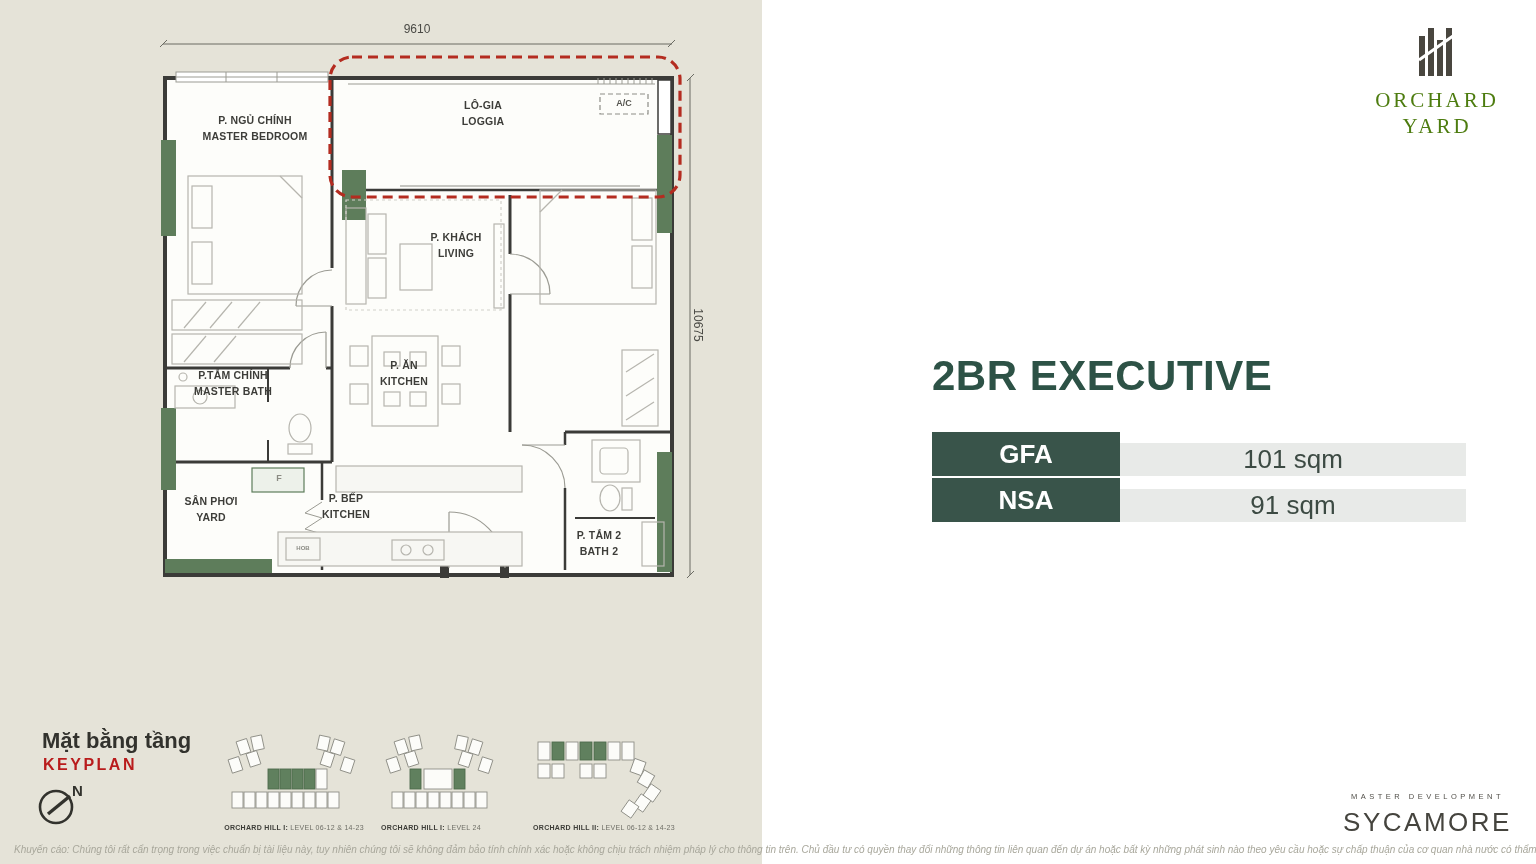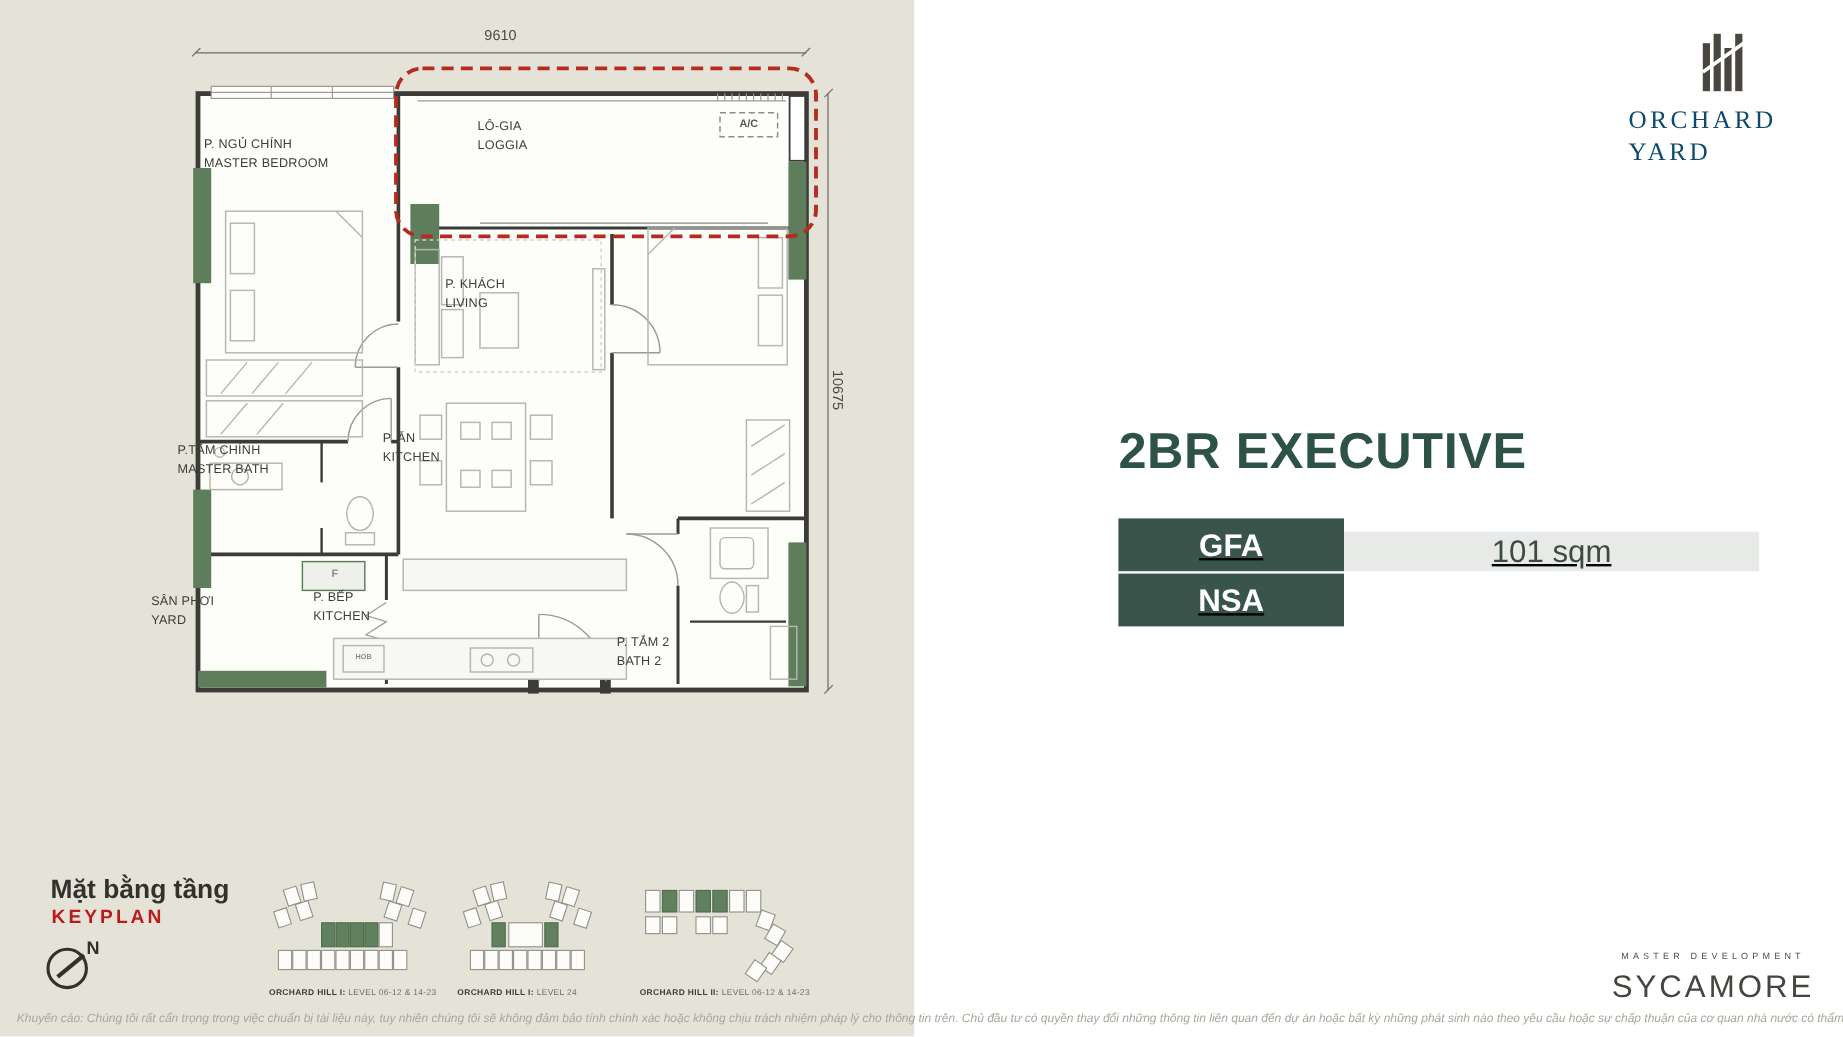--- a/index.html
+++ b/index.html
@@ -1,38 +1,38 @@
 <!DOCTYPE html>
 <html><head>
 <meta charset="utf-8">
 <style>
   html,body{margin:0;padding:0;background:#ffffff;}
   .stage{position:relative;width:1536px;height:864px;overflow:hidden;
          font-family:"Liberation Sans",sans-serif;background:#ffffff;padding-left:40px;}
   .panel-left{position:absolute;left:0;top:0;width:762px;height:864px;background:#e5e3d8;}
   .panel-right{position:absolute;left:762px;top:0;width:774px;height:864px;background:#ffffff;}
   svg{position:absolute;left:0;top:0;}
-  .room-label{position:absolute;width:170px;
-              font-weight:normal;font-size:10.5px;line-height:16px;color:#3d3d39;letter-spacing:.2px;}
+  .room-label{position:absolute;width:170px;text-align:center;
+              font-weight:bold;font-size:10.5px;line-height:16px;color:#3d3d39;letter-spacing:.2px;}
   .room-label span{display:block;}
   .tiny-label{position:absolute;font-weight:bold;color:#55554f;text-align:center;}
   .dim-label{position:absolute;font-size:12px;color:#4a4a45;text-align:center;width:100px;}
   .kp-title-vi{position:absolute;left:42px;top:728px;font-size:22px;font-weight:bold;color:#32322d;}
   .kp-title-en{position:absolute;left:43px;top:756px;font-size:16px;font-weight:bold;
                letter-spacing:2.5px;color:#b91c1c;}
   .kp-north{position:absolute;left:72px;top:782px;font-size:15px;font-weight:bold;color:#32322d;}
   .kp-label{position:absolute;top:824px;width:240px;text-align:center;font-size:7px;
             letter-spacing:.3px;color:#6e6e66;}
   .kp-label b{color:#3d3d38;}
-  .brand{position:absolute;left:1357px;top:26px;width:160px;color:#0c4a6e;}
+  .brand{position:absolute;left:1357px;top:26px;width:160px;text-align:center;color:#4d7c0f;}
   .brand .l1{font-family:"Liberation Serif",serif;font-size:21px;letter-spacing:3px;margin-top:58px;}
   .brand .l2{font-family:"Liberation Serif",serif;font-size:21px;letter-spacing:3px;margin-top:1px;}
   .unit-title{position:absolute;left:932px;top:352px;width:443px;text-align:left;
               font-size:42px;font-weight:800;letter-spacing:.5px;color:#2d5246;}
-  .spec-table{position:absolute;left:932px;top:432px;width:534px;text-decoration:underline;}
+  .spec-table{position:absolute;left:932px;top:432px;width:534px;}
   .spec-row{display:flex;height:44px;margin-bottom:2px;}
   .spec-label{width:188px;background:#39544a;color:#ffffff;font-weight:bold;font-size:26px;
               display:flex;align-items:center;justify-content:center;}
   .spec-value{flex:1;background:#e8eae8;color:#3c4a43;font-size:26px;
               display:flex;align-items:center;justify-content:center;margin-top:11px;}
   .developer{position:absolute;left:1335px;top:792px;width:185px;text-align:center;color:#45443e;}
   .developer .tag{font-size:7.5px;letter-spacing:3.5px;color:#514f49;}
   .developer .name{font-size:26px;letter-spacing:2.5px;margin-top:6px;font-weight:400;}
   .footer{position:absolute;left:0;top:841px;width:1536px;height:23px;
           font-size:10px;font-style:italic;color:#a8a79b;white-space:nowrap;
@@ -362,20 +362,21 @@
 
     <div class="unit-title" style="left:170px;">2BR EXECUTIVE</div>
 
     <div class="spec-table" style="left:170px;">
       <div class="spec-row">
         <div class="spec-label">GFA</div>
         <div class="spec-value">101 sqm</div>
       </div>
       <div class="spec-row">
         <div class="spec-label">NSA</div>
+        <div class="spec-value">91 sqm</div>
       </div>
     </div>
 
     <div class="developer" style="left:573px;">
       <div class="tag">MASTER DEVELOPMENT</div>
       <div class="name">SYCAMORE</div>
     </div>
   </div>
 
   <div class="footer">Khuyến cáo: Chúng tôi rất cẩn trọng trong việc chuẩn bị tài liệu này, tuy nhiên chúng tôi sẽ không đảm bảo tính chính xác hoặc không chịu trách nhiệm pháp lý cho thông tin trên. Chủ đầu tư có quyền thay đổi những thông tin liên quan đến dự án hoặc bất kỳ những phát sinh nào theo yêu cầu hoặc sự chấp thuận của cơ quan nhà nước có thẩm quyền.</div>

